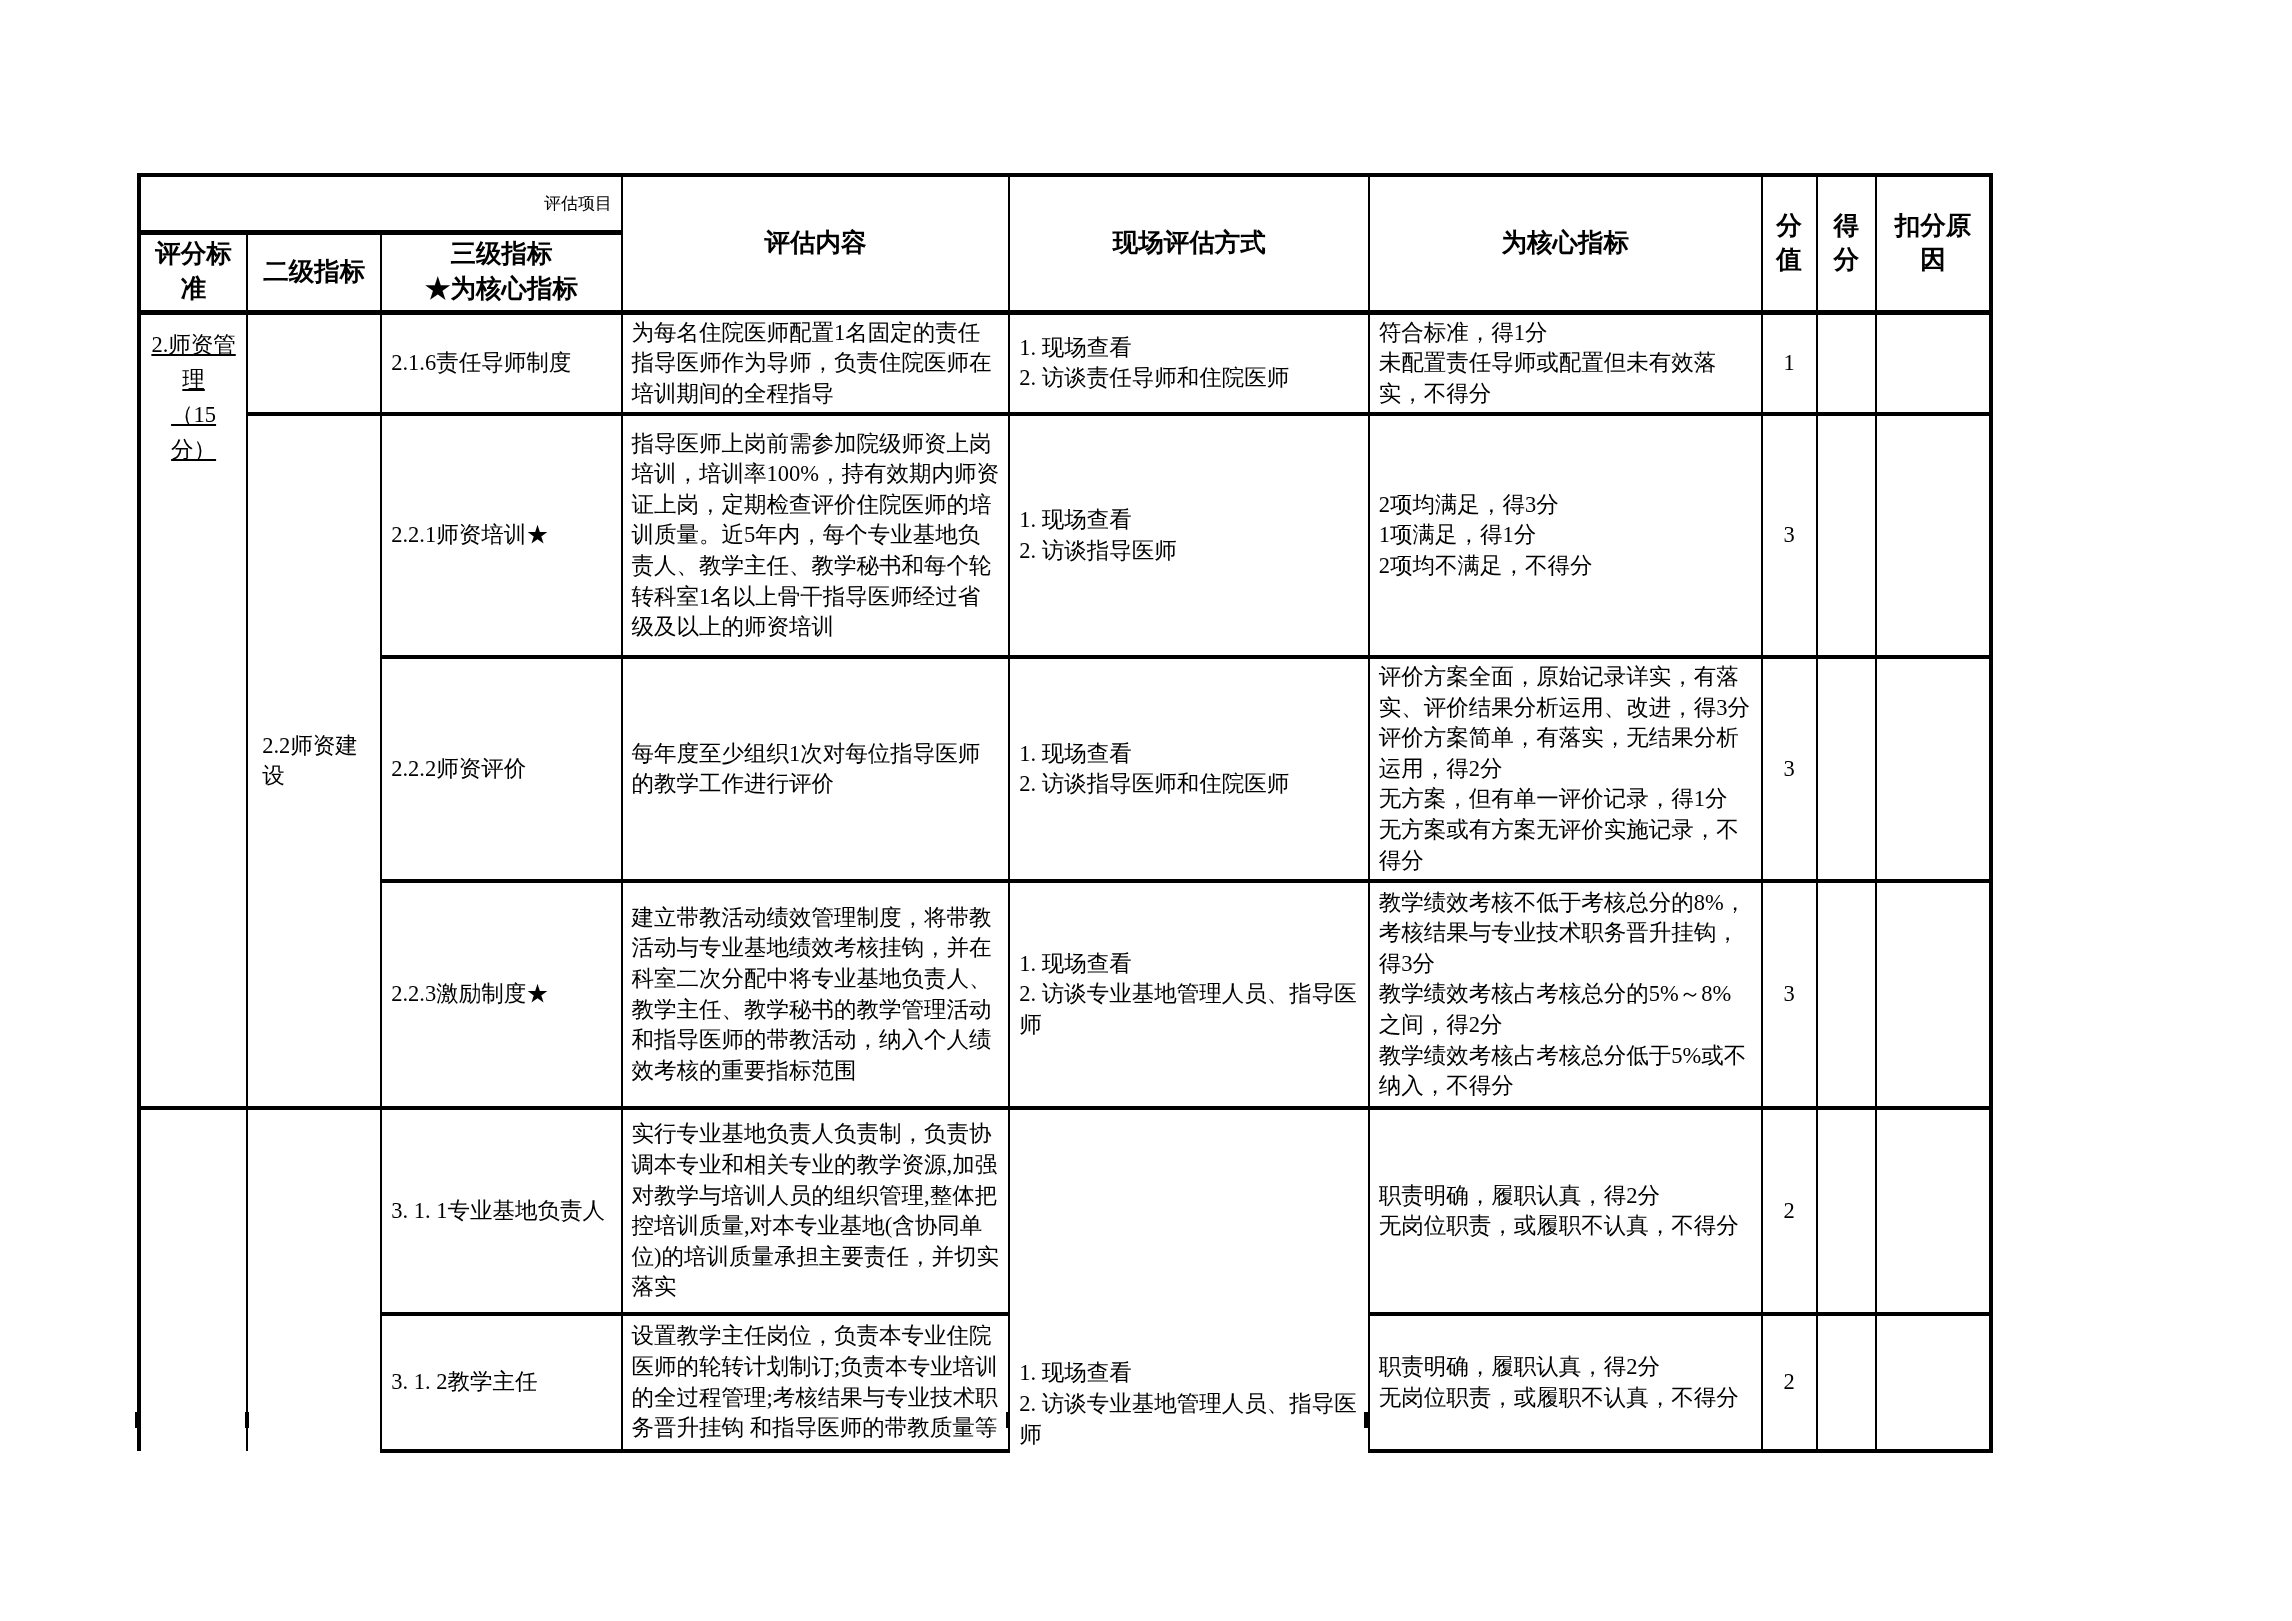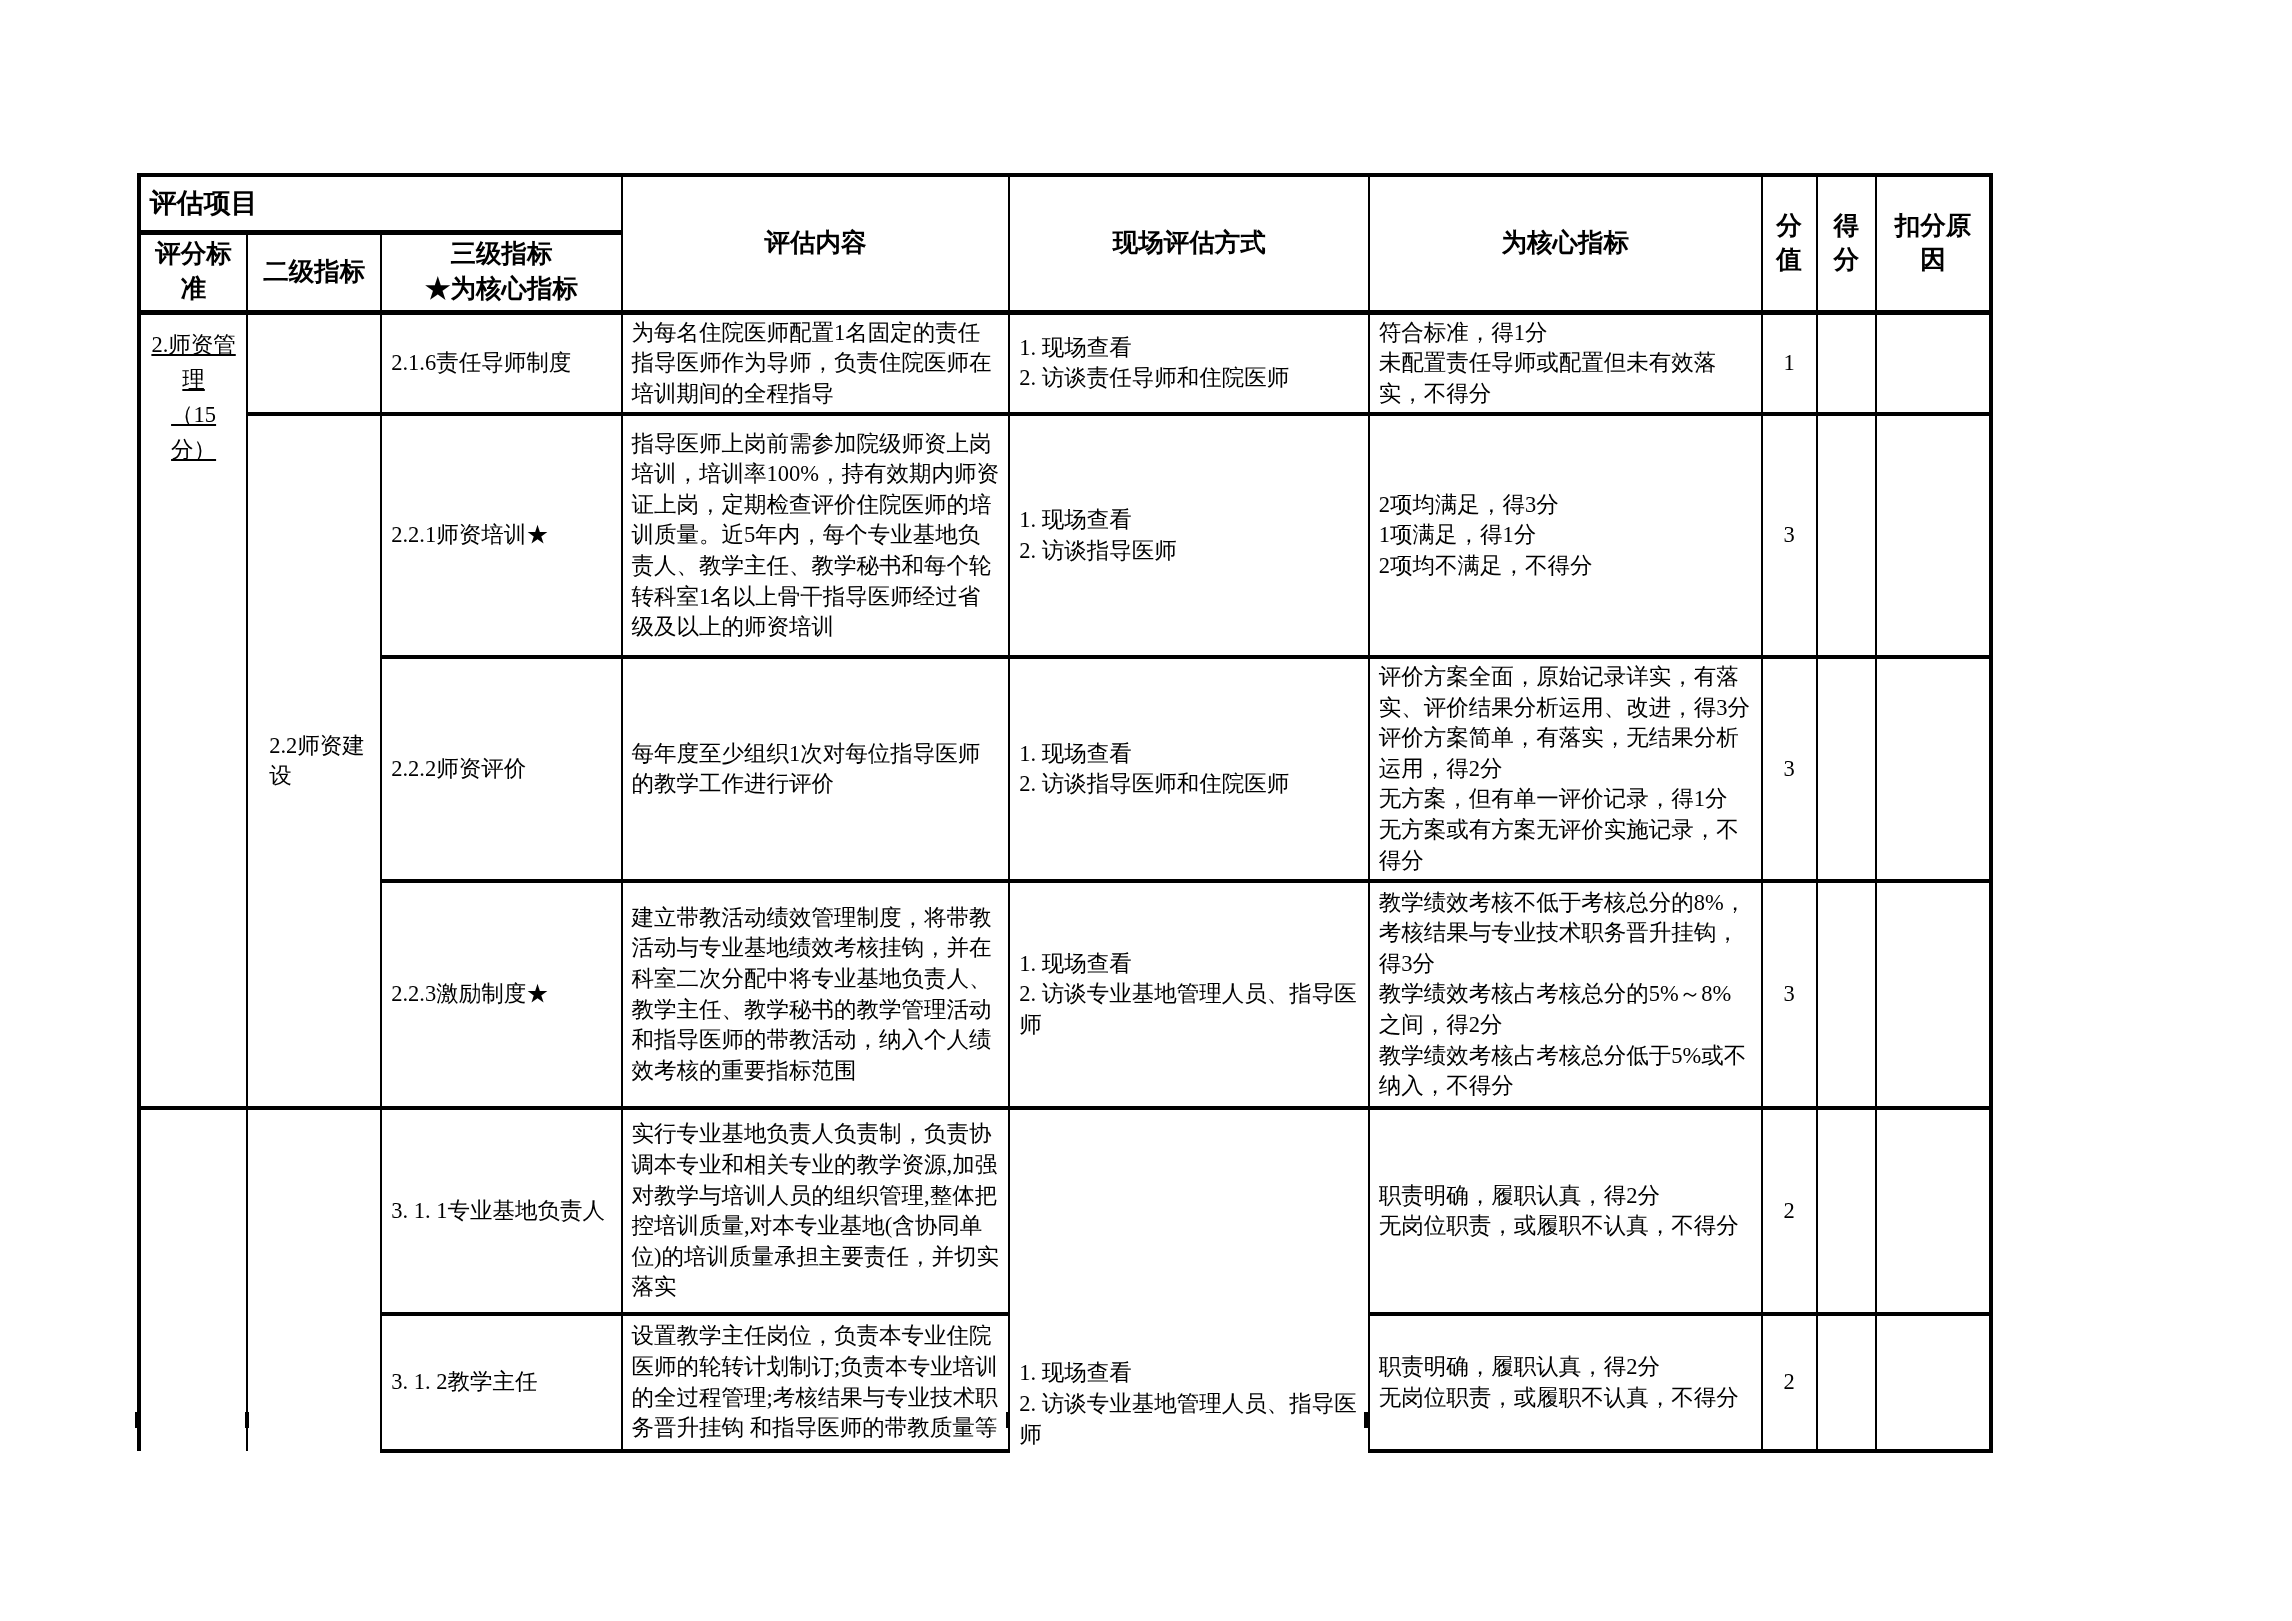--- a/index.html
+++ b/index.html
@@ -16,26 +16,26 @@
   }
   td{
     border:2.9px solid #000;
     border-top-width:4.9px;border-bottom-width:4.9px;
     padding:2.9px 8.8px;vertical-align:middle;
     font-size:22.5px;line-height:1.36;
     word-break:break-all;
   }
   .ml{white-space:pre-line;}
   .hcell{
-    font-weight:bold;font-size:27px;text-align:left;
+    font-weight:normal;font-size:17px;text-align:right;
     border-bottom-width:5.9px;
   }
   .hcell2{font-weight:bold;font-size:25.5px;text-align:center;border-bottom-width:5.9px;}
   .l1top{vertical-align:top;text-align:center;padding-top:13.7px;line-height:1.55;text-decoration:underline;}
-  .l2mid{text-align:left;padding-left:21px;padding-right:2px;}
+  .l2mid{text-align:left;padding-left:14px;padding-right:2px;}
   .num{text-align:center;}
   .vbottom{vertical-align:bottom;padding-bottom:1px;}
   .nb{border-bottom:0 !important;}
   tr.hr1{height:57px;}
   tr.hr2{height:63px;}
   tr.rA{height:98px;}
   tr.rB{height:243px;}
   tr.rC{height:211px;}
   tr.rD{height:227px;}
   tr.rE{height:206px;}

